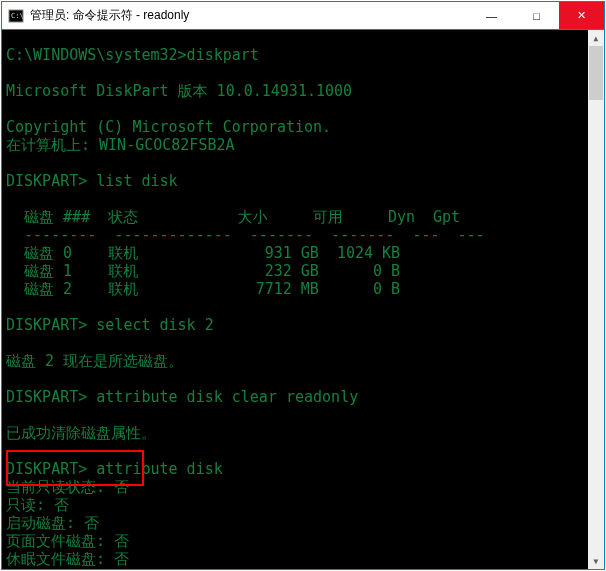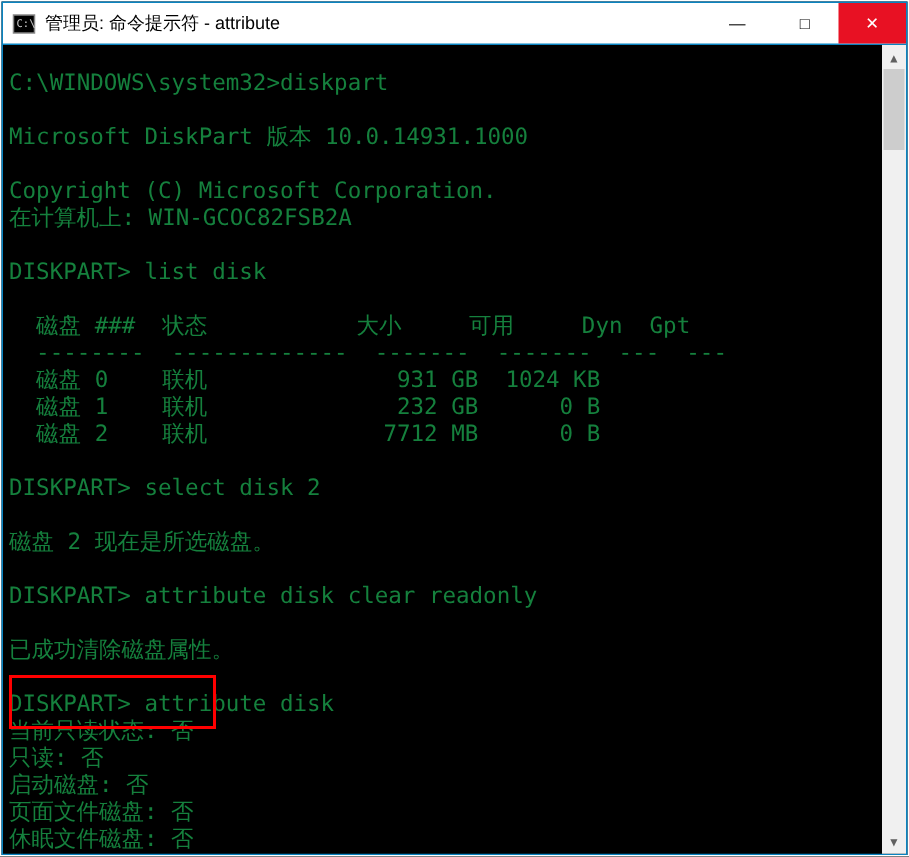--- a/index.html
+++ b/index.html
@@ -123,21 +123,21 @@
 
 <div class="window">
 
   <div class="titlebar">
     <span class="title-icon">
       <svg width="16" height="16" viewBox="0 0 16 16">
         <rect x="1" y="2" width="14" height="12" fill="#000" stroke="#888" stroke-width="1"></rect>
         <text x="3" y="10" font-size="7" fill="#ccc" font-family="monospace">C:\</text>
       </svg>
     </span>
-    <span class="title-text">管理员: 命令提示符 - attribute</span>
+    <span class="title-text">管理员: 命令提示符 - readonly</span>
     <div class="title-controls">
       <div class="title-btn">—</div>
       <div class="title-btn">□</div>
       <div class="title-btn close">✕</div>
     </div>
   </div>
 
   <div class="terminal"><span>C:\WINDOWS\system32&gt;diskpart</span>
 <span></span>
 <span>Microsoft DiskPart 版本 10.0.14931.1000</span>

